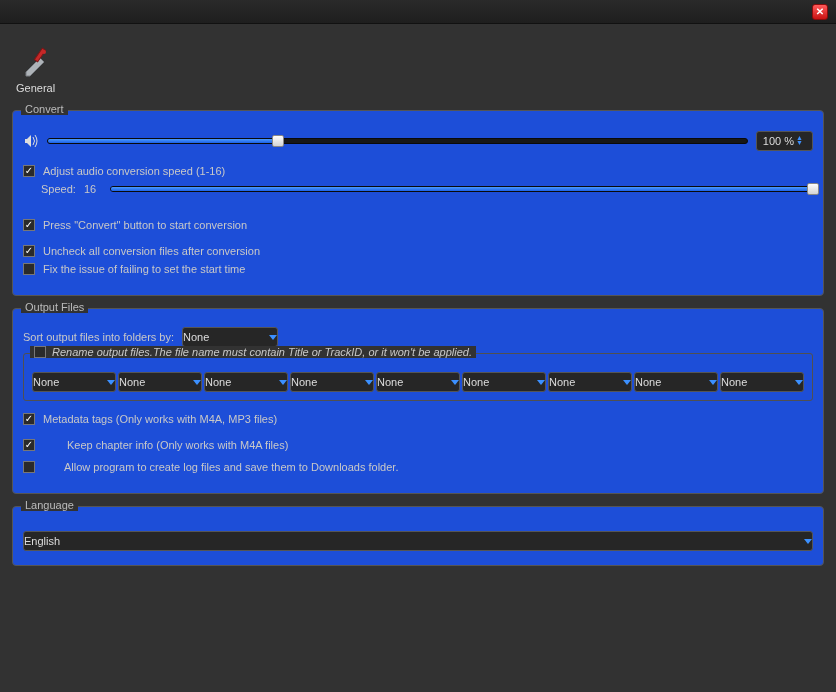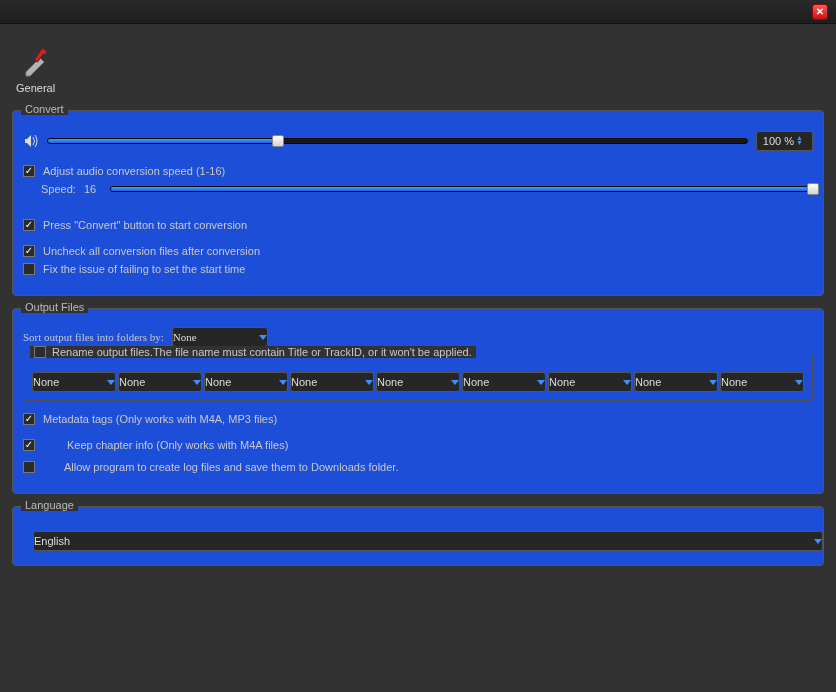--- a/index.html
+++ b/index.html
@@ -122,21 +122,21 @@
   fieldset.subbox {
     border: 1px solid #505050;
     border-radius: 3px;
     padding: 18px 8px 8px 8px;
     margin: 6px 0 12px 0;
     position: relative;
   }
   fieldset.subbox .sublegend {
     position: absolute; top: -8px; left: 6px;
     background: #323232; padding: 0 4px;
-    display: flex; align-items: center; gap: 6px;
+    display: flex; align-items: center; gap: 6px; font-style: italic;
   }
 
   .dropdown {
     display: flex; align-items: center; justify-content: space-between;
     background: #262626;
     border: 1px solid #555;
     border-radius: 3px;
     padding: 3px 0;
     color: #ddd;
     cursor: pointer;
@@ -144,21 +144,21 @@
   .dropdown .arrow {
     width: 0; height: 0;
     border-left: 4px solid transparent;
     border-right: 4px solid transparent;
     border-top: 5px solid #3c90ff;
   }
   .name-row { display: flex; gap: 2px; }
   .name-row .dropdown { flex: 1; min-width: 0; }
   .name-row .dropdown span { white-space: nowrap; overflow: hidden; }
 
-  .lang-drop { width: 100%; margin-top: 10px; margin-left: 10px; }
+  .lang-drop { width: 100%; margin-top: 10px; }
 
 </style>
 </head>
 <body>
 
 <div class="titlebar">
   <div class="close-btn">
     <span>✕</span>
   </div>
 </div>
@@ -229,21 +229,21 @@
     </div>
     <div class="row" style="margin-top:0;">
       <div class="check"></div>
       <span>Fix the issue of failing to set the start time</span>
     </div>
   </div>
 
   <div class="fieldset">
     <span class="legend">Output Files</span>
 
-    <div class="row" style="margin-top:4px;font-family:Liberation Serif, serif;">
+    <div class="row" style="margin-top:4px;">
       <span>Sort output files into folders by:</span>
       <div class="dropdown" style="width:96px;">
         <span>None</span>
         <span class="arrow"></span>
       </div>
     </div>
 
     <fieldset class="subbox">
       <div class="sublegend">
         <div class="check"></div>

